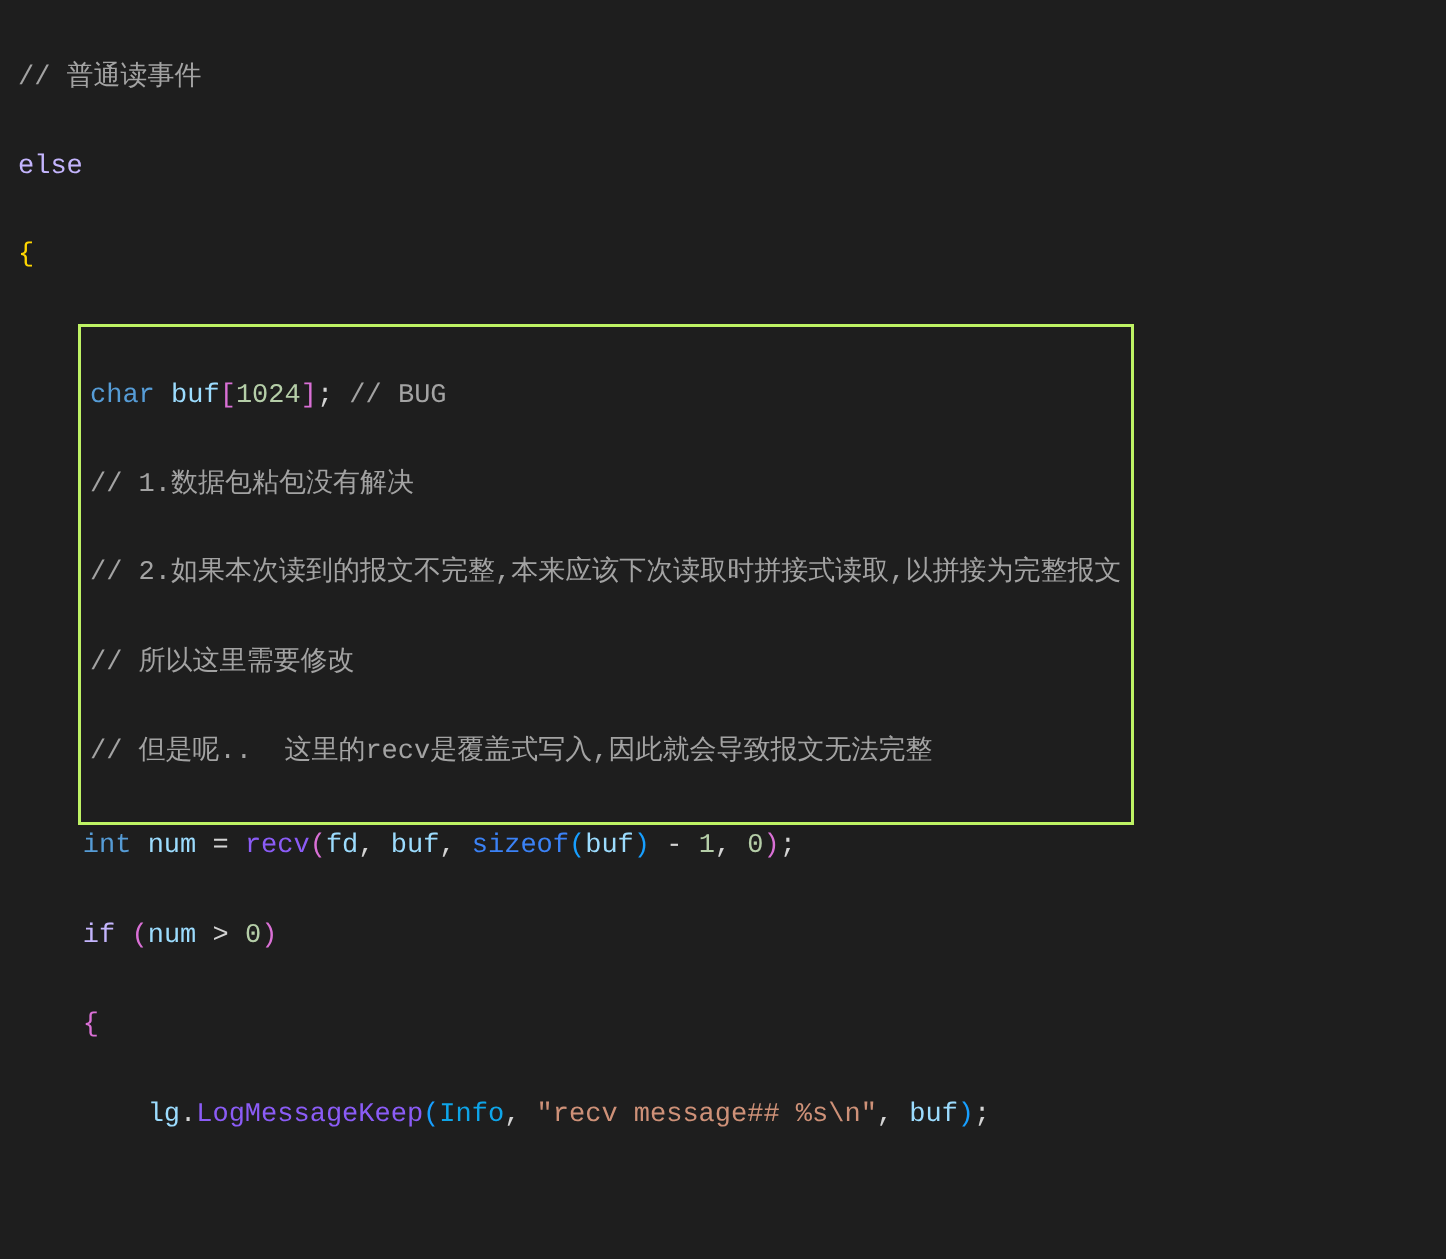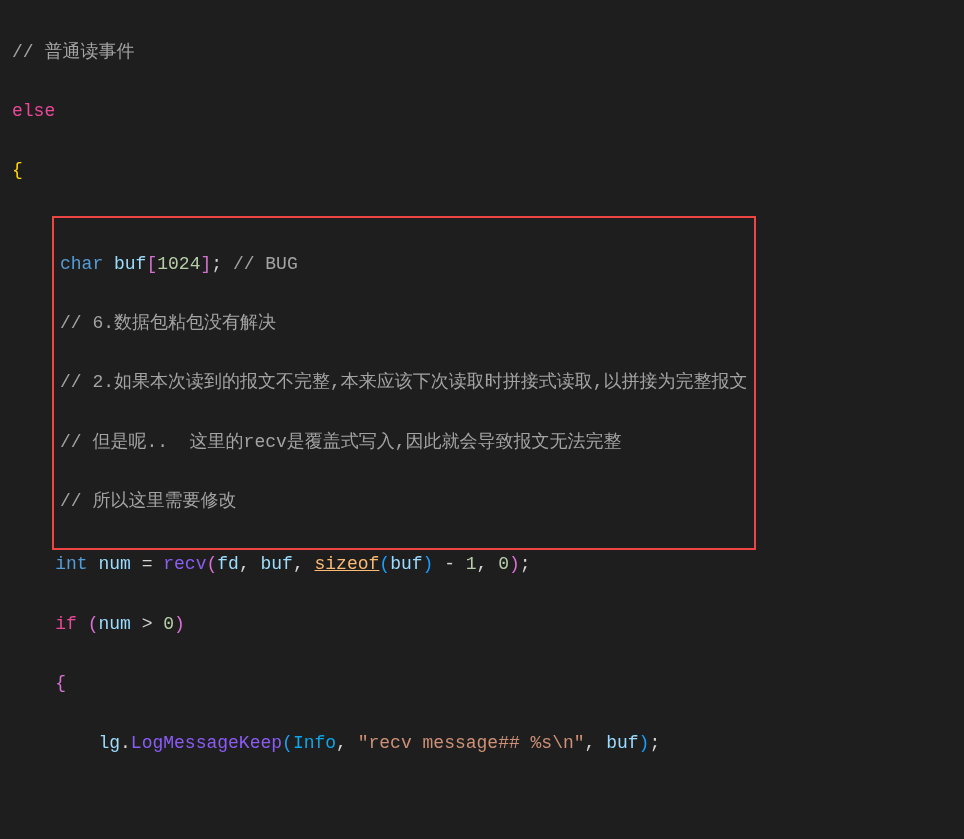--- a/index.html
+++ b/index.html
@@ -15,55 +15,55 @@
       padding: 8px 0 8px 12px;
       width: 964px;
       height: 839px;
       overflow: hidden;
       color: #d4d4d4;
     }
     .code-block {
       white-space: pre;
     }
     .comment { color: #a3a3a3; }
-    .keyword { color: #fdba74; text-decoration: underline; }
-    .control { color: #ec4899; }
+    .keyword { color: #3b82f6; }
+    .control { color: #c4b5fd; }
     .type { color: #569cd6; }
     .identifier { color: #9cdcfe; }
     .function { color: #8b5cf6; }
     .number { color: #b5cea8; }
     .string { color: #ce9178; }
     .punct { color: #d4d4d4; }
     .enum { color: #0ea5e9; }
     .paren { color: #ffd700; }
     .paren2 { color: #da70d6; }
     .paren3 { color: #179fff; }
     .highlight-box {
-      border: 2px solid #ef4444;
+      border: 2px solid #bef264;
       display: inline-block;
       padding: 2px 6px;
       margin-left: 40px;
     }
     .line {
       display: block;
     }
   </style>
 </head>
 <body>
 
 <div class="code-block">
 <span class="line"><span class="comment">// 普通读事件</span></span>
 <span class="line"><span class="control">else</span></span>
 <span class="line"><span class="paren">{</span></span>
 <div class="highlight-box">
 <span class="line"><span class="type">char</span><span class="identifier"> buf</span><span class="paren2">[</span><span class="number">1024</span><span class="paren2">]</span><span class="punct">; </span><span class="comment">// BUG</span></span>
-<span class="line"><span class="comment">// 6.数据包粘包没有解决</span></span>
+<span class="line"><span class="comment">// 1.数据包粘包没有解决</span></span>
 <span class="line"><span class="comment">// 2.如果本次读到的报文不完整,本来应该下次读取时拼接式读取,以拼接为完整报文</span></span>
+<span class="line"><span class="comment">// 所以这里需要修改</span></span>
 <span class="line"><span class="comment">// 但是呢..  这里的recv是覆盖式写入,因此就会导致报文无法完整</span></span>
-<span class="line"><span class="comment">// 所以这里需要修改</span></span>
 </div>
 <span class="line">    <span class="type">int</span><span class="identifier"> num </span><span class="punct">= </span><span class="function">recv</span><span class="paren2">(</span><span class="identifier">fd</span><span class="punct">, </span><span class="identifier">buf</span><span class="punct">, </span><span class="keyword">sizeof</span><span class="paren3">(</span><span class="identifier">buf</span><span class="paren3">)</span><span class="punct"> - </span><span class="number">1</span><span class="punct">, </span><span class="number">0</span><span class="paren2">)</span><span class="punct">;</span></span>
 <span class="line">    <span class="control">if</span><span> </span><span class="paren2">(</span><span class="identifier">num </span><span class="punct">&gt; </span><span class="number">0</span><span class="paren2">)</span></span>
 <span class="line">    <span class="paren2">{</span></span>
 <span class="line">        <span class="identifier">lg</span><span class="punct">.</span><span class="function">LogMessageKeep</span><span class="paren3">(</span><span class="enum">Info</span><span class="punct">, </span><span class="string">"recv message## %s\n"</span><span class="punct">, </span><span class="identifier">buf</span><span class="paren3">)</span><span class="punct">;</span></span>
 
 
 
 
 

